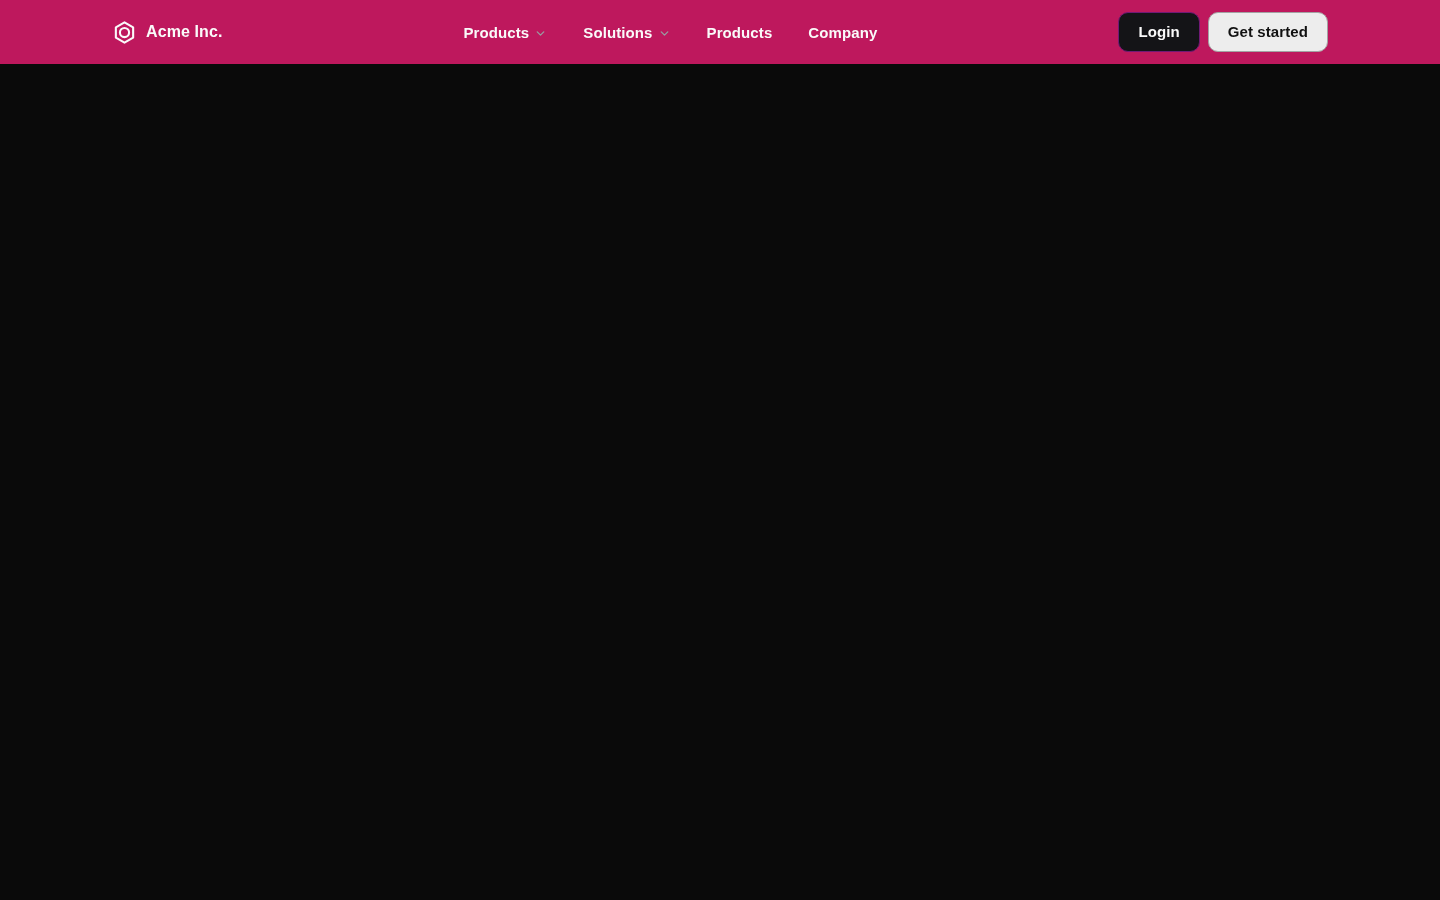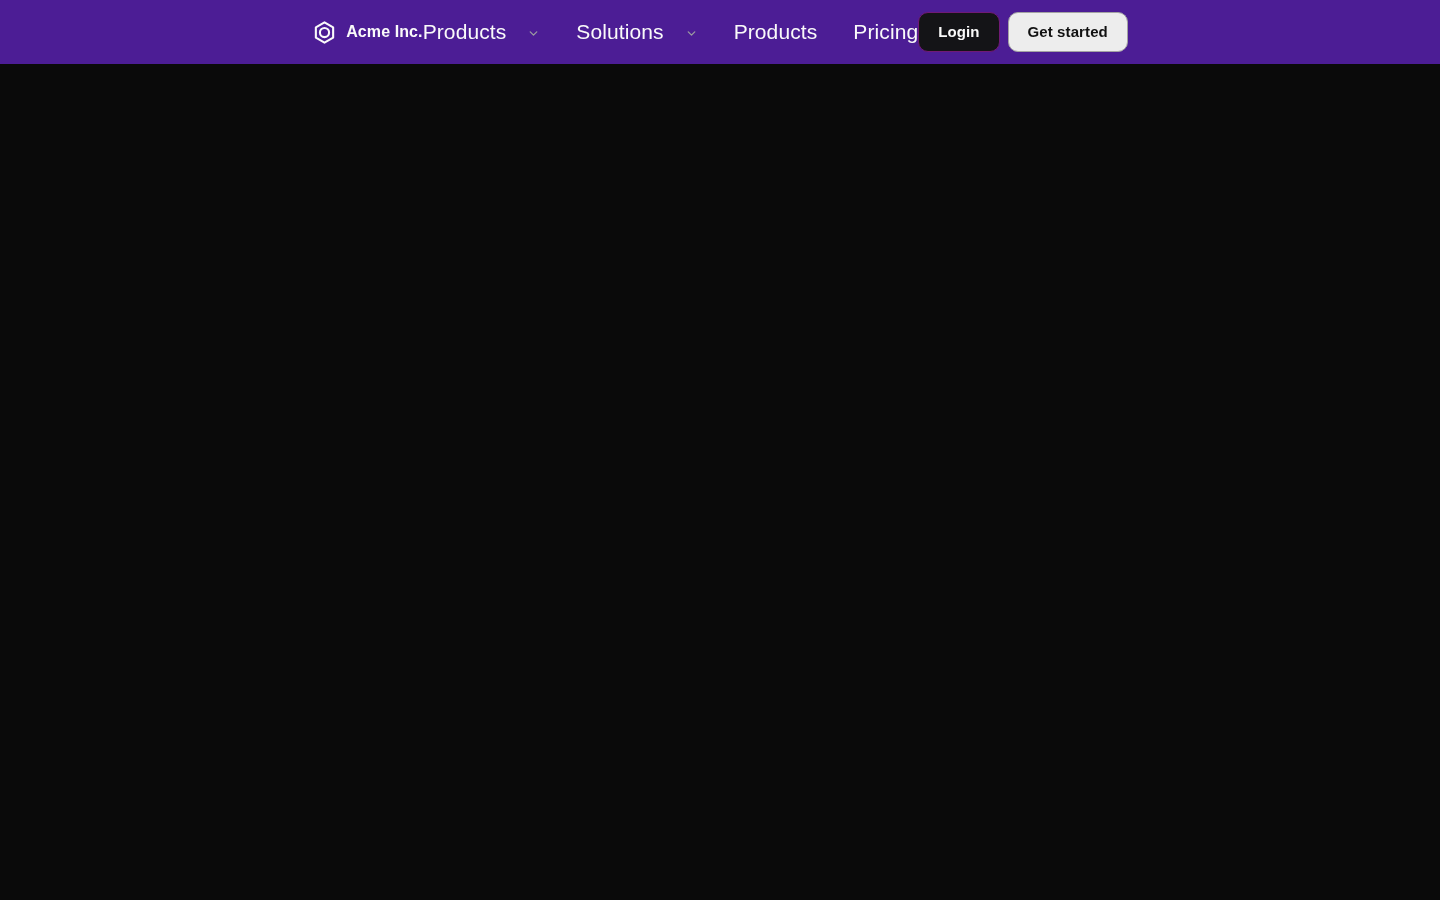--- a/index.html
+++ b/index.html
@@ -7,23 +7,23 @@
     width: 1440px;
     height: 900px;
     background: #0a0a0a;
     font-family: "Liberation Sans", sans-serif;
     overflow: hidden;
   }
   .header {
     height: 64px;
     display: flex;
     align-items: center;
-    justify-content: center;
+    justify-content: space-between;
     padding: 0 112px;
-    background: #4c1d95;
+    background: #be185d;
   }
   .brand {
     display: flex;
     align-items: center;
     gap: 9px;
     cursor: pointer;
   }
   .brand-icon { display: flex; align-items: center; }
   .brand-name {
     color: #fafafa;
@@ -32,24 +32,24 @@
     letter-spacing: 0.1px;
   }
   .nav {
     display: flex;
     align-items: center;
     gap: 36px;
   }
   .nav-item {
     display: flex;
     align-items: center;
-    gap: 21px;
+    gap: 5px;
     color: #fafafa;
-    font-size: 21px;
-    font-weight: 400;
+    font-size: 15px;
+    font-weight: 700;
     letter-spacing: 0.1px;
     cursor: pointer;
     text-decoration: none;
   }
   .chevron { display: flex; align-items: center; margin-top: 2px; }
   .actions {
     display: flex;
     align-items: center;
     gap: 8px;
   }
@@ -108,21 +108,21 @@
       <span class="chevron">
         <svg width="13" height="13" viewBox="0 0 24 24" fill="none" stroke="#9a9aa0" stroke-width="2.5" stroke-linecap="round" stroke-linejoin="round">
           <path d="M6 9 L12 15 L18 9"></path>
         </svg>
       </span>
     </a>
     <a class="nav-item">
       <span>Products</span>
     </a>
     <a class="nav-item">
-      <span>Pricing</span>
+      <span>Company</span>
     </a>
   </nav>
 
   <div class="actions">
     <button class="btn btn-login">Login</button>
     <button class="btn btn-cta">Get started</button>
   </div>
 
 </header>
 

